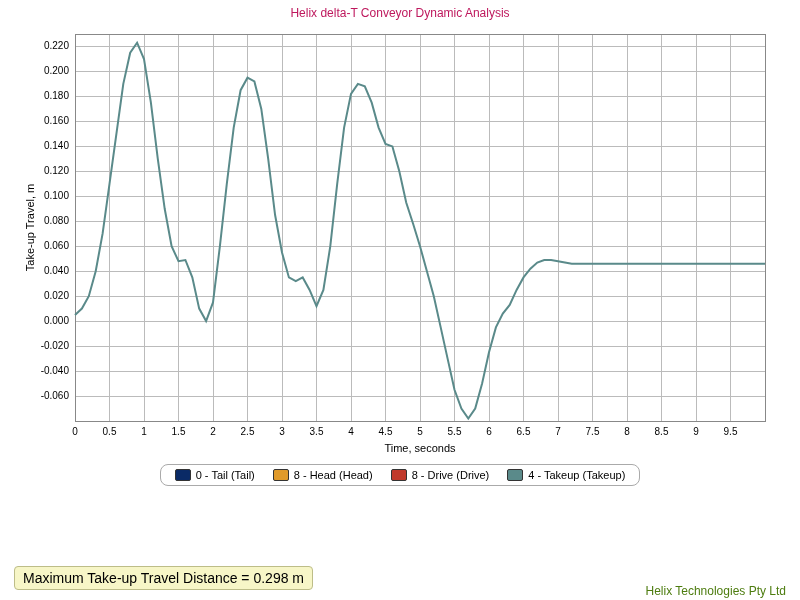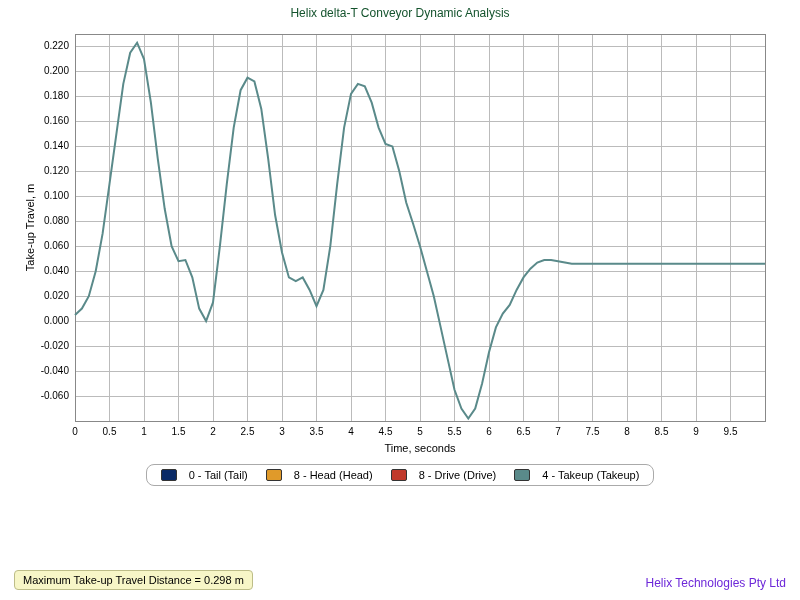--- a/index.html
+++ b/index.html
@@ -12,21 +12,21 @@
     font-size: 11px;
     color: #000;
     overflow: hidden;
   }
   .titles {
     text-align: center;
     padding-top: 6px;
     line-height: 1.3;
   }
   .titles div {
-    color: #14532d;
+    color: #be185d;
     font-size: 12px;
     font-weight: 500;
   }
   .chart-wrap {
     position: relative;
     width: 760px;
     height: 430px;
     margin: 4px auto 0 auto;
   }
   svg { display: block; }
@@ -64,49 +64,49 @@
     border-radius: 8px;
     padding: 4px 14px;
     display: flex;
     gap: 18px;
     align-items: center;
     background: #fff;
   }
   .legend-item {
     display: flex;
     align-items: center;
-    gap: 12px;
+    gap: 5px;
     font-size: 11px;
   }
   .swatch {
     width: 14px;
     height: 10px;
     border: 1px solid #333;
     border-radius: 2px;
     display: inline-block;
   }
   .status-bar {
     position: absolute;
     left: 14px;
     bottom: 10px;
   }
   .status-pill {
     display: inline-block;
     background: #f7f6c7;
     border: 1px solid #bdbd88;
     border-radius: 4px;
     padding: 3px 8px;
-    font-size: 11px;
+    font-size: 14px;
   }
   .brand {
     position: absolute;
     right: 14px;
-    bottom: 10px;
+    bottom: 2px;
     font-size: 12px;
-    color: #6d28d9;
+    color: #4d7c0f;
   }
 </style>
 </head>
 <body>
 
 <div class="titles">
   <div>Helix delta-T Conveyor Dynamic Analysis</div>
 </div>
 
 <div class="chart-wrap">

